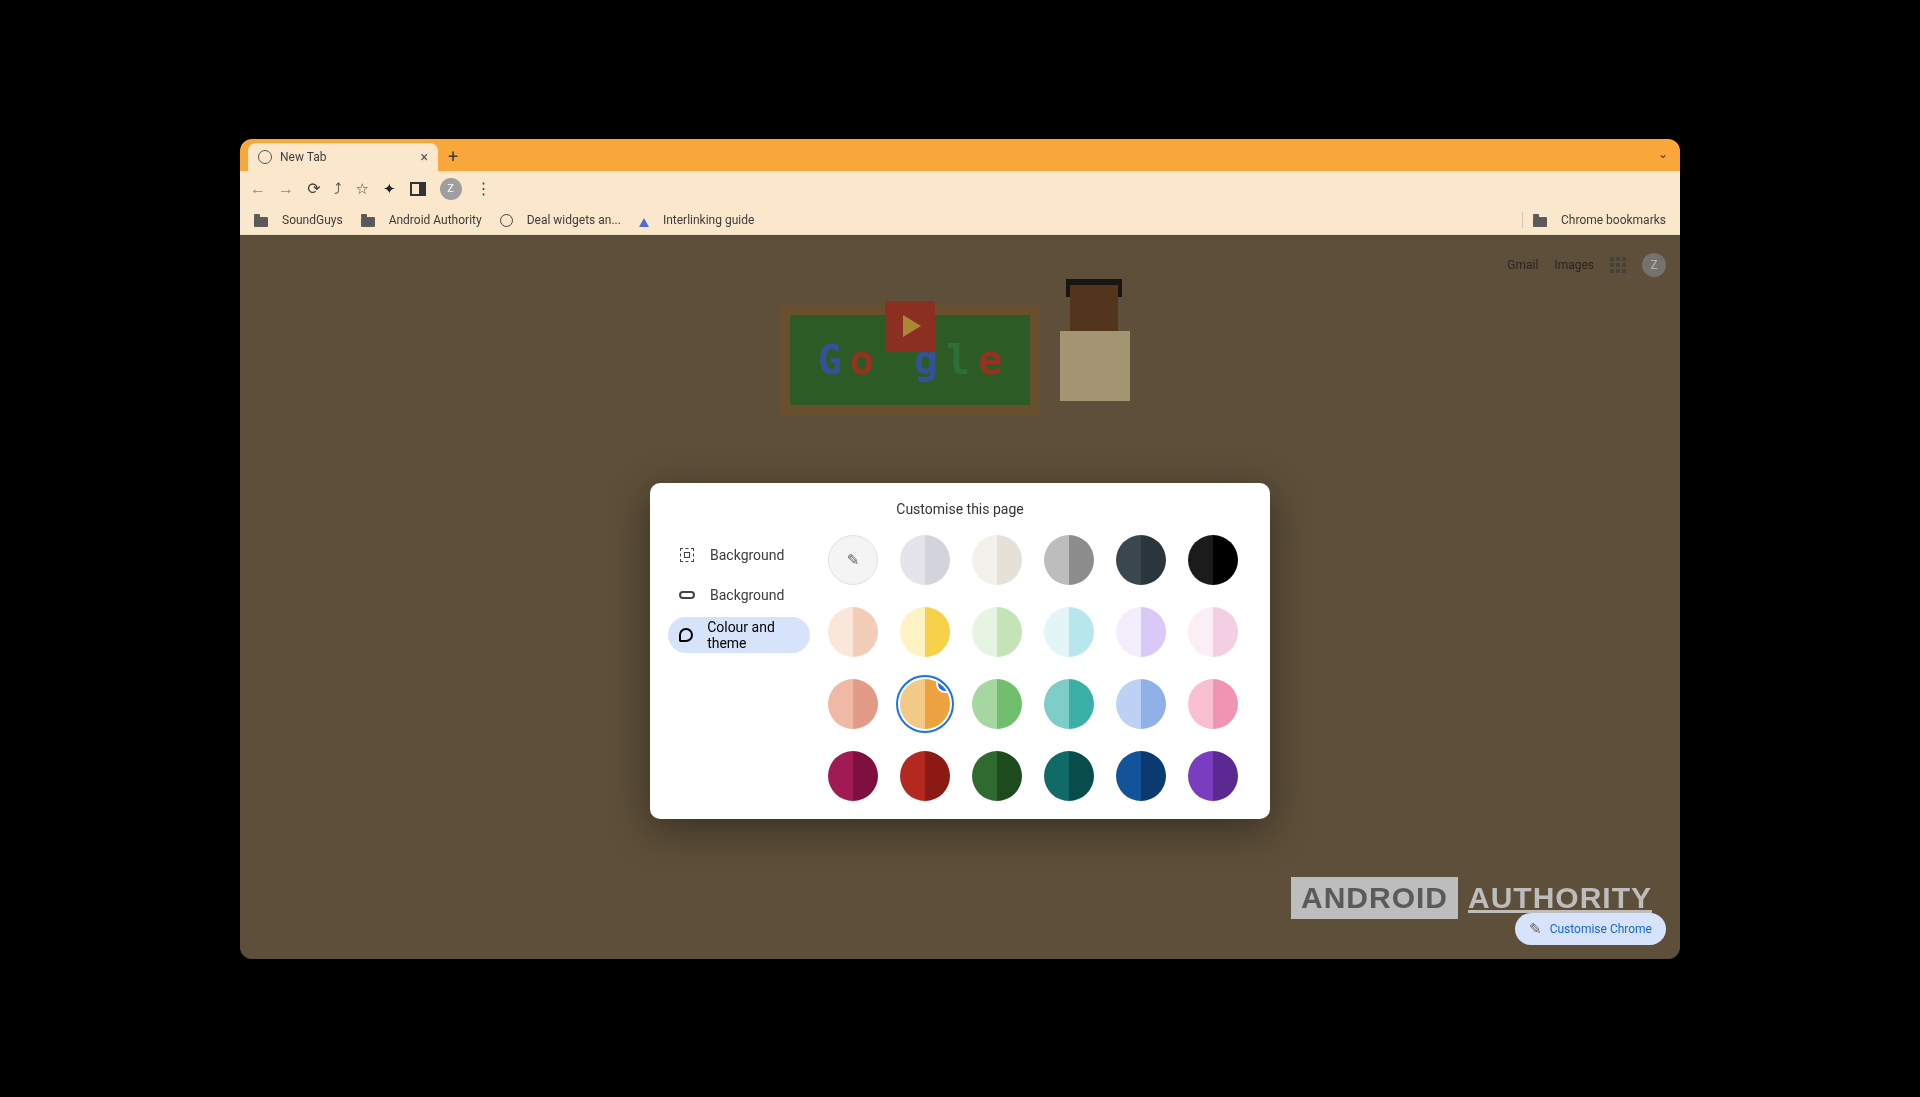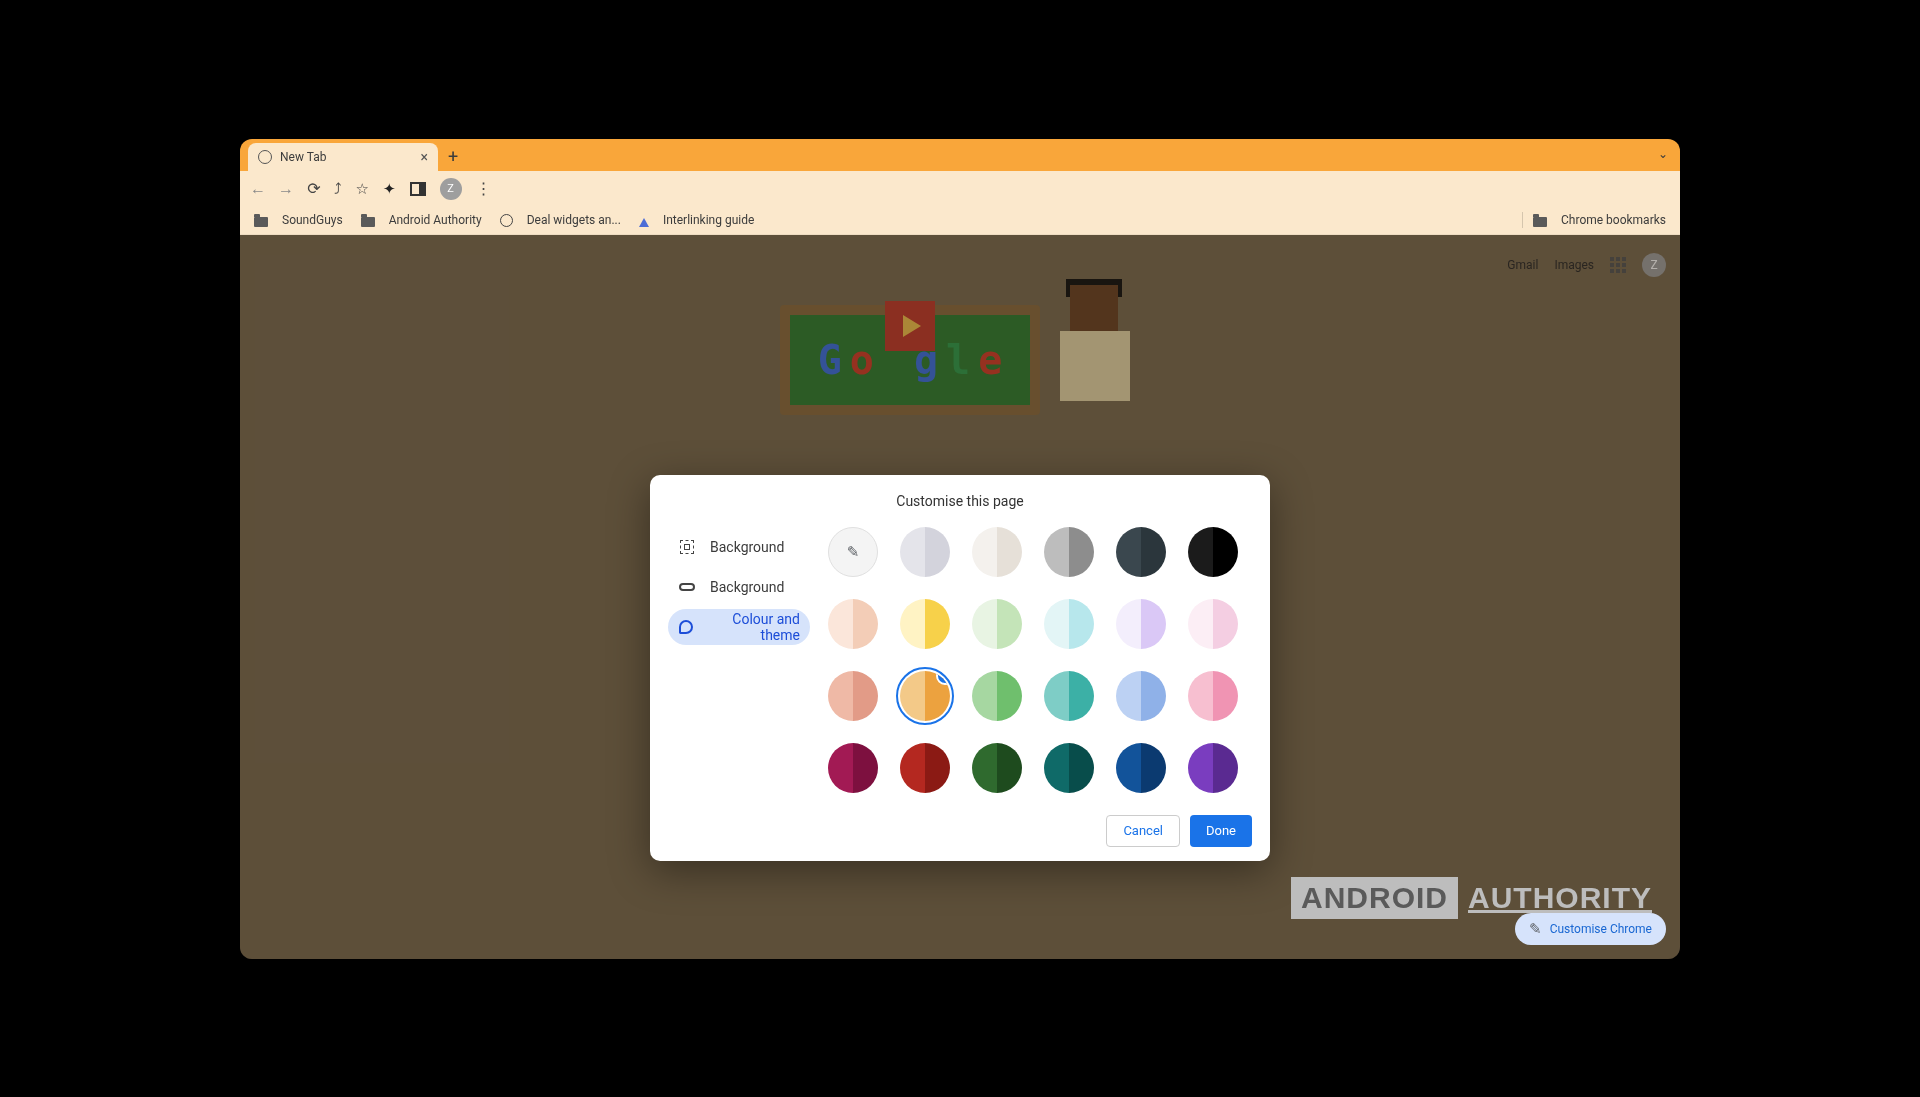--- a/index.html
+++ b/index.html
@@ -124,36 +124,36 @@
   .doodle-screen { width:260px; height:110px; background:#2e7d32; border:10px solid #8a6b3f; border-radius:4px; position:relative; display:flex; align-items:center; justify-content:center; }
   .doodle-letters span { font-family: monospace; font-weight:bold; font-size:40px; padding:0 4px; }
   .doodle-play { position:absolute; top:-14px; left:50%; transform:translateX(-50%); width:50px; height:50px; background:#c0392b; display:flex; align-items:center; justify-content:center; }
   .doodle-play::after { content:""; width:0;height:0; border-left:18px solid #f2c14e; border-top:11px solid transparent; border-bottom:11px solid transparent; margin-left:4px;}
   .pixel-person { width:90px; height:130px; position:relative; }
   .pixel-person .head { width:48px; height:48px; background:#6b4226; position:absolute; top:0; left:20px; }
   .pixel-person .hair { width:56px; height:18px; background:#111; position:absolute; top:-6px; left:16px; }
   .pixel-person .body { width:70px; height:70px; background:#e5d6a8; position:absolute; top:46px; left:10px; }
   .dialog {
     position: absolute;
-    top: 240px;
+    top: 248px;
     left: 50%;
     transform: translateX(-50%);
     width: 620px;
     background: #fff;
     border-radius: 10px;
     box-shadow: 0 10px 40px rgba(0,0,0,0.4);
     display: flex;
     flex-direction: column;
     padding-bottom: 14px;
   }
   .dialog-title { text-align: center; font-size: 14px; color: #333; padding: 18px 0 14px; }
   .dialog-body { display: flex; }
   .dialog-side { width: 170px; padding: 6px 10px 6px 18px; display:flex; flex-direction:column; gap:4px; }
   .side-item { display:flex; align-items:center; gap:14px; font-size:14px; color:#3c3c3c; height:36px; padding:0 10px; border-radius:18px; cursor:pointer; }
-  .side-item.active { background:#d6e3fb; color:#1d4ed8;text-align:right; }
+  .side-item.active { background:#d6e3fb; color:#000000; }
   .side-icon { width:18px; height:18px; display:flex; align-items:center; justify-content:center; }
   .dialog-main { flex:1; padding: 4px 20px 4px 8px; }
   .swatch-grid { display:grid; grid-template-columns: repeat(6, 50px); gap: 22px 22px; }
   .swatch { width:50px; height:50px; border-radius:50%; position:relative; cursor:pointer; overflow:hidden; }
   .swatch.custom { background:#f4f4f4; display:flex; align-items:center; justify-content:center; border:1px solid #e0e0e0; }
   .swatch .half-l, .swatch .half-r { position:absolute; top:0; bottom:0; width:50%; }
   .swatch .half-l { left:0; } .swatch .half-r { right:0; }
   .swatch.selected { outline:2px solid #1a73e8; outline-offset:2px; }
   .swatch .check { position:absolute; top:-4px; right:-4px; width:18px; height:18px; border-radius:50%; background:#1a73e8; color:#fff; font-size:11px; display:flex; align-items:center; justify-content:center; border:2px solid #fff; }
   .dialog-actions { display:flex; justify-content:flex-end; gap:10px; padding: 18px 18px 0 0; }
@@ -385,24 +385,20 @@
                 <div class="half-l" style="background: rgb(18, 83, 154);"></div>
                 <div class="half-r" style="background: rgb(11, 58, 112);"></div>
               </div>
               <div class="swatch">
                 <div class="half-l" style="background: rgb(122, 61, 191);"></div>
                 <div class="half-r" style="background: rgb(90, 42, 145);"></div>
               </div>
             </div>
         </div>
       </div>
-      <div class="dialog-actions">
-        <div class="btn btn-outline">Cancel</div>
-        <div class="btn btn-primary">Done</div>
-      </div>
     </div>
 
     <div class="customise-pill">
       <span class="i-pencil"></span>
       <span>Customise Chrome</span>
     </div>
 
     <div class="watermark">
       <span class="wm-box">ANDROID</span>
       <span class="wm-light">AUTHORITY</span>

